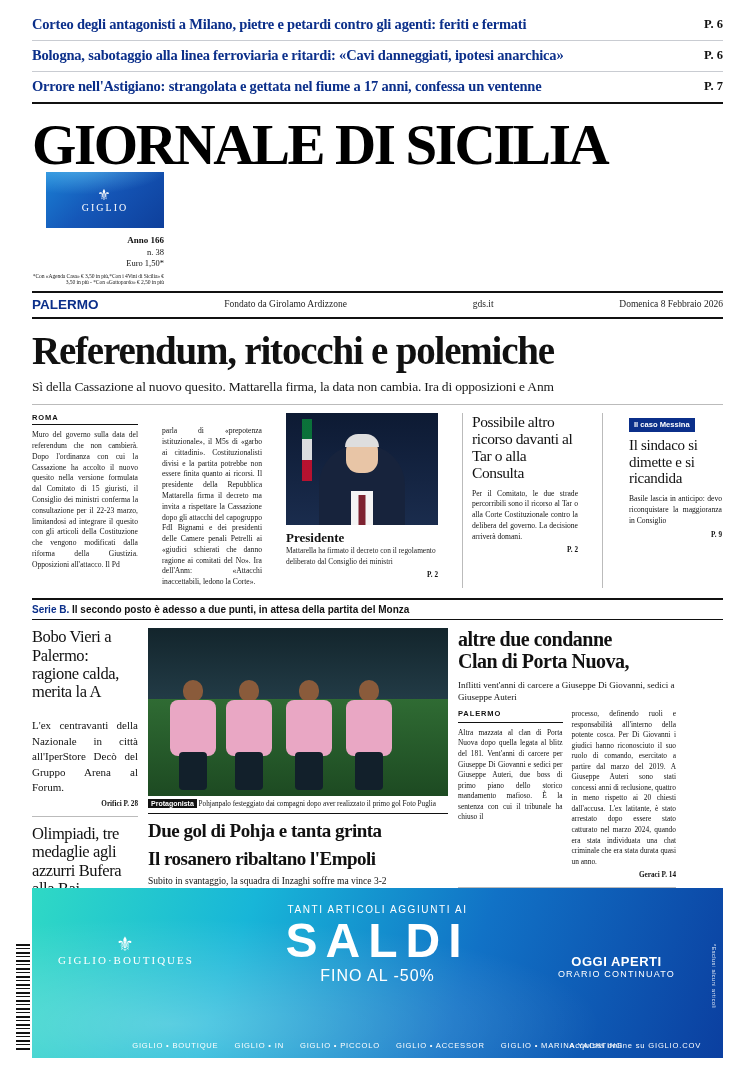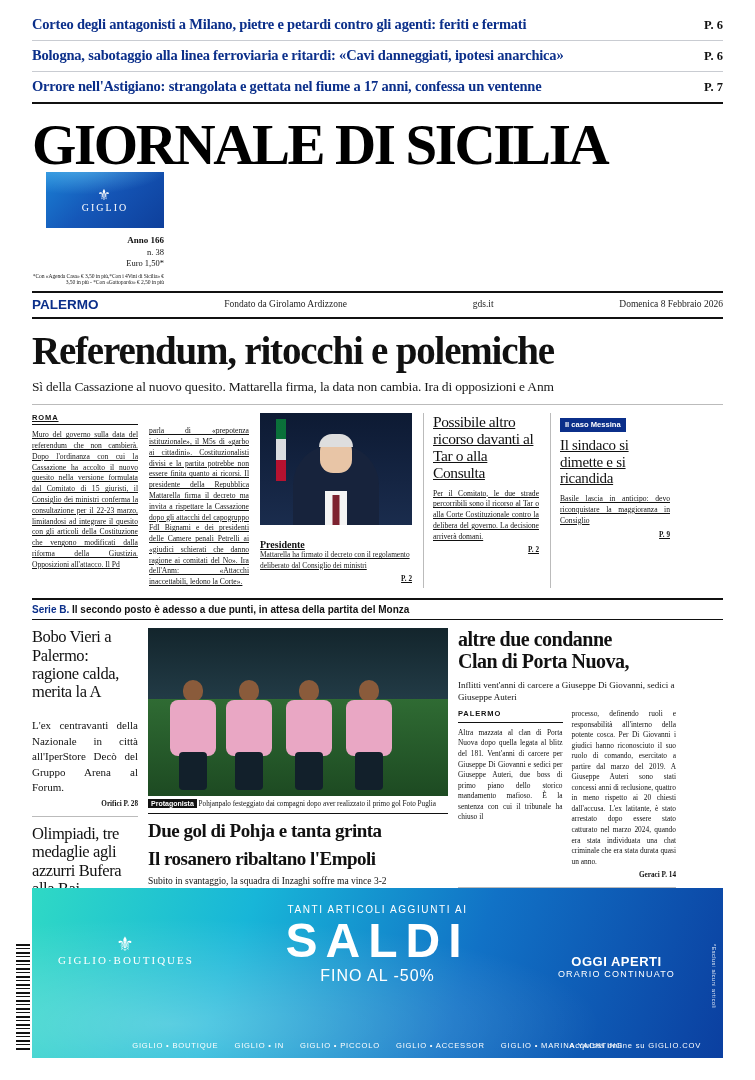--- a/index.html
+++ b/index.html
@@ -9,21 +9,21 @@
     background:#ffffff;
     font-family:"Liberation Serif", serif;
     color:#111;
     overflow:hidden;
   }
   .page { position:relative; width:755px; height:1080px; background:#fff; }
 
   
   .topstrap { padding:10px 32px 4px 32px; }
   .strap-row {
-    display:flex; align-items:flex-end; justify-content:space-between;
+    display:flex; align-items:center; justify-content:space-between;
     border-bottom:1px solid #c9ccd2;
     padding:6px 0 7px 0;
   }
   .strap-row:last-child { border-bottom:2px solid #111; }
   .strap-text {
     font-family:"Liberation Serif", serif;
     font-weight:bold; font-size:14.5px; color:#0b2f8a; letter-spacing:-0.2px;
   }
   .strap-page { font-weight:bold; font-size:12.5px; color:#111; white-space:nowrap; padding-left:10px; }
 
@@ -77,21 +77,21 @@
   .lead h1 {
     margin:0; font-size:39px; line-height:1.02; letter-spacing:-1.2px;
     font-weight:bold; font-family:"Liberation Serif", serif;
   }
   .lead .sub {
     margin-top:9px; font-size:13.5px; color:#1a1a1a; letter-spacing:-0.2px;
   }
   .lead-rule { margin:9px 32px 0 32px; border-top:1px solid #bbb; }
 
   
-  .zone { display:flex; padding:8px 32px 0 32px; gap:11px;text-decoration:underline; }
+  .zone { display:flex; padding:8px 32px 0 32px; gap:24px; }
   .kicker {
     font-family:"Liberation Sans", sans-serif;
     font-size:7.5px; font-weight:bold; letter-spacing:.9px; color:#111;
     border-bottom:1px solid #111; padding-bottom:2px; margin-bottom:5px;
   }
   .body-txt { font-size:7.6px; line-height:1.42; text-align:justify; color:#151515; }
   .col { width:106px; }
   .col-narrow { width:100px; }
 
   .photo-col { width:152px; }
@@ -115,29 +115,29 @@
     width:34px; height:13px; background:#dedede; border-radius:17px 17px 0 0;
   }
   .photo .shirt {
     position:absolute; left:50%; bottom:0; transform:translateX(-50%);
     width:22px; height:34px; background:#f4f4f4;
   }
   .photo .tie {
     position:absolute; left:50%; bottom:0; transform:translateX(-50%);
     width:7px; height:30px; background:#7d2230;
   }
-  .cap-name { margin-top:14px; font-size:10px; font-weight:bold; }
+  .cap-name { margin-top:5px; font-size:13px; font-weight:bold; }
   .cap-txt { font-size:7.4px; line-height:1.4; color:#222; }
 
   .sidecol { width:116px; border-left:1px solid #bbb; padding-left:9px; }
   .side-title { font-size:15.5px; line-height:1.1; letter-spacing:-0.4px; font-weight:normal; }
   .side-body { margin-top:7px; font-size:7.6px; line-height:1.42; text-align:justify; }
   .ref { font-size:7.2px; font-weight:bold; text-align:right; margin-top:4px; }
 
-  .lastcol { width:120px; border-left:1px solid #bbb; padding-left:9px; }
+  .lastcol { width:120px; border-left:1px solid #bbb; padding-left:26px; }
   .tag-blue {
     display:inline-block; background:#0b2f8a; color:#fff;
     font-family:"Liberation Sans", sans-serif; font-weight:bold;
     font-size:7.6px; padding:2px 5px 2.5px 5px; margin-bottom:5px;
   }
   .tag-title { font-size:15px; line-height:1.12; letter-spacing:-0.3px; }
 
   
   .sbstrip {
     margin:10px 32px 0 32px; border-top:2px solid #111; border-bottom:1px solid #111;

